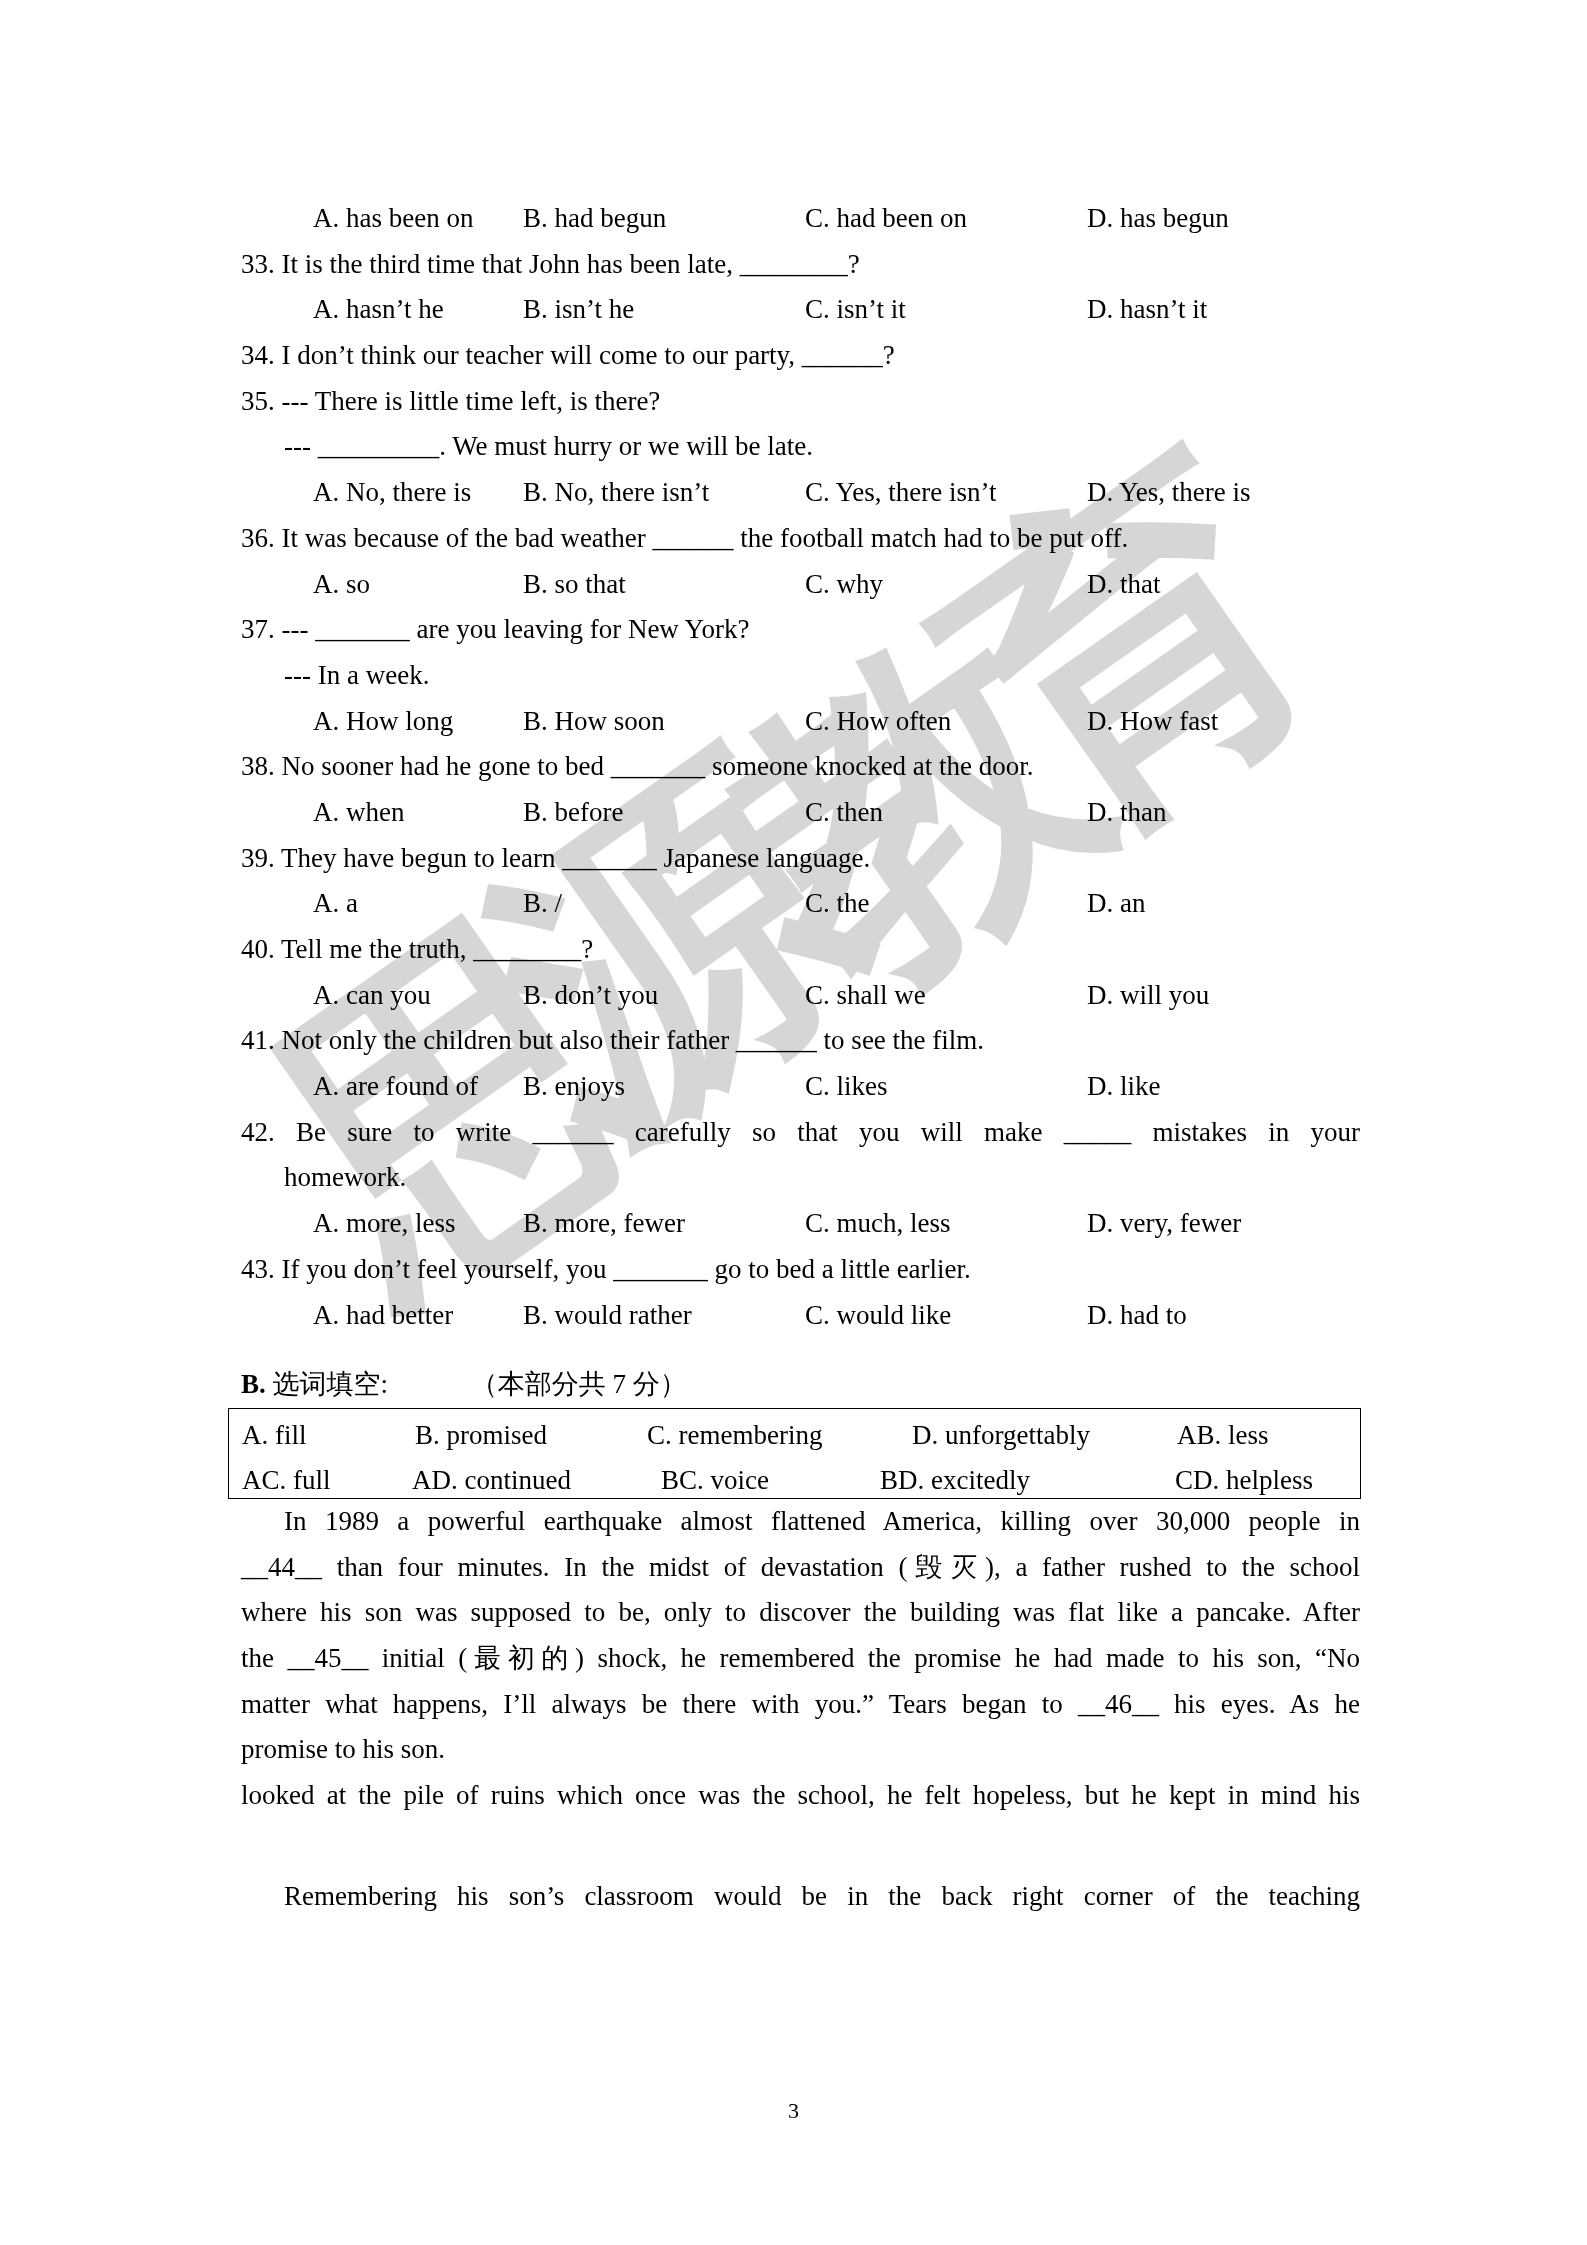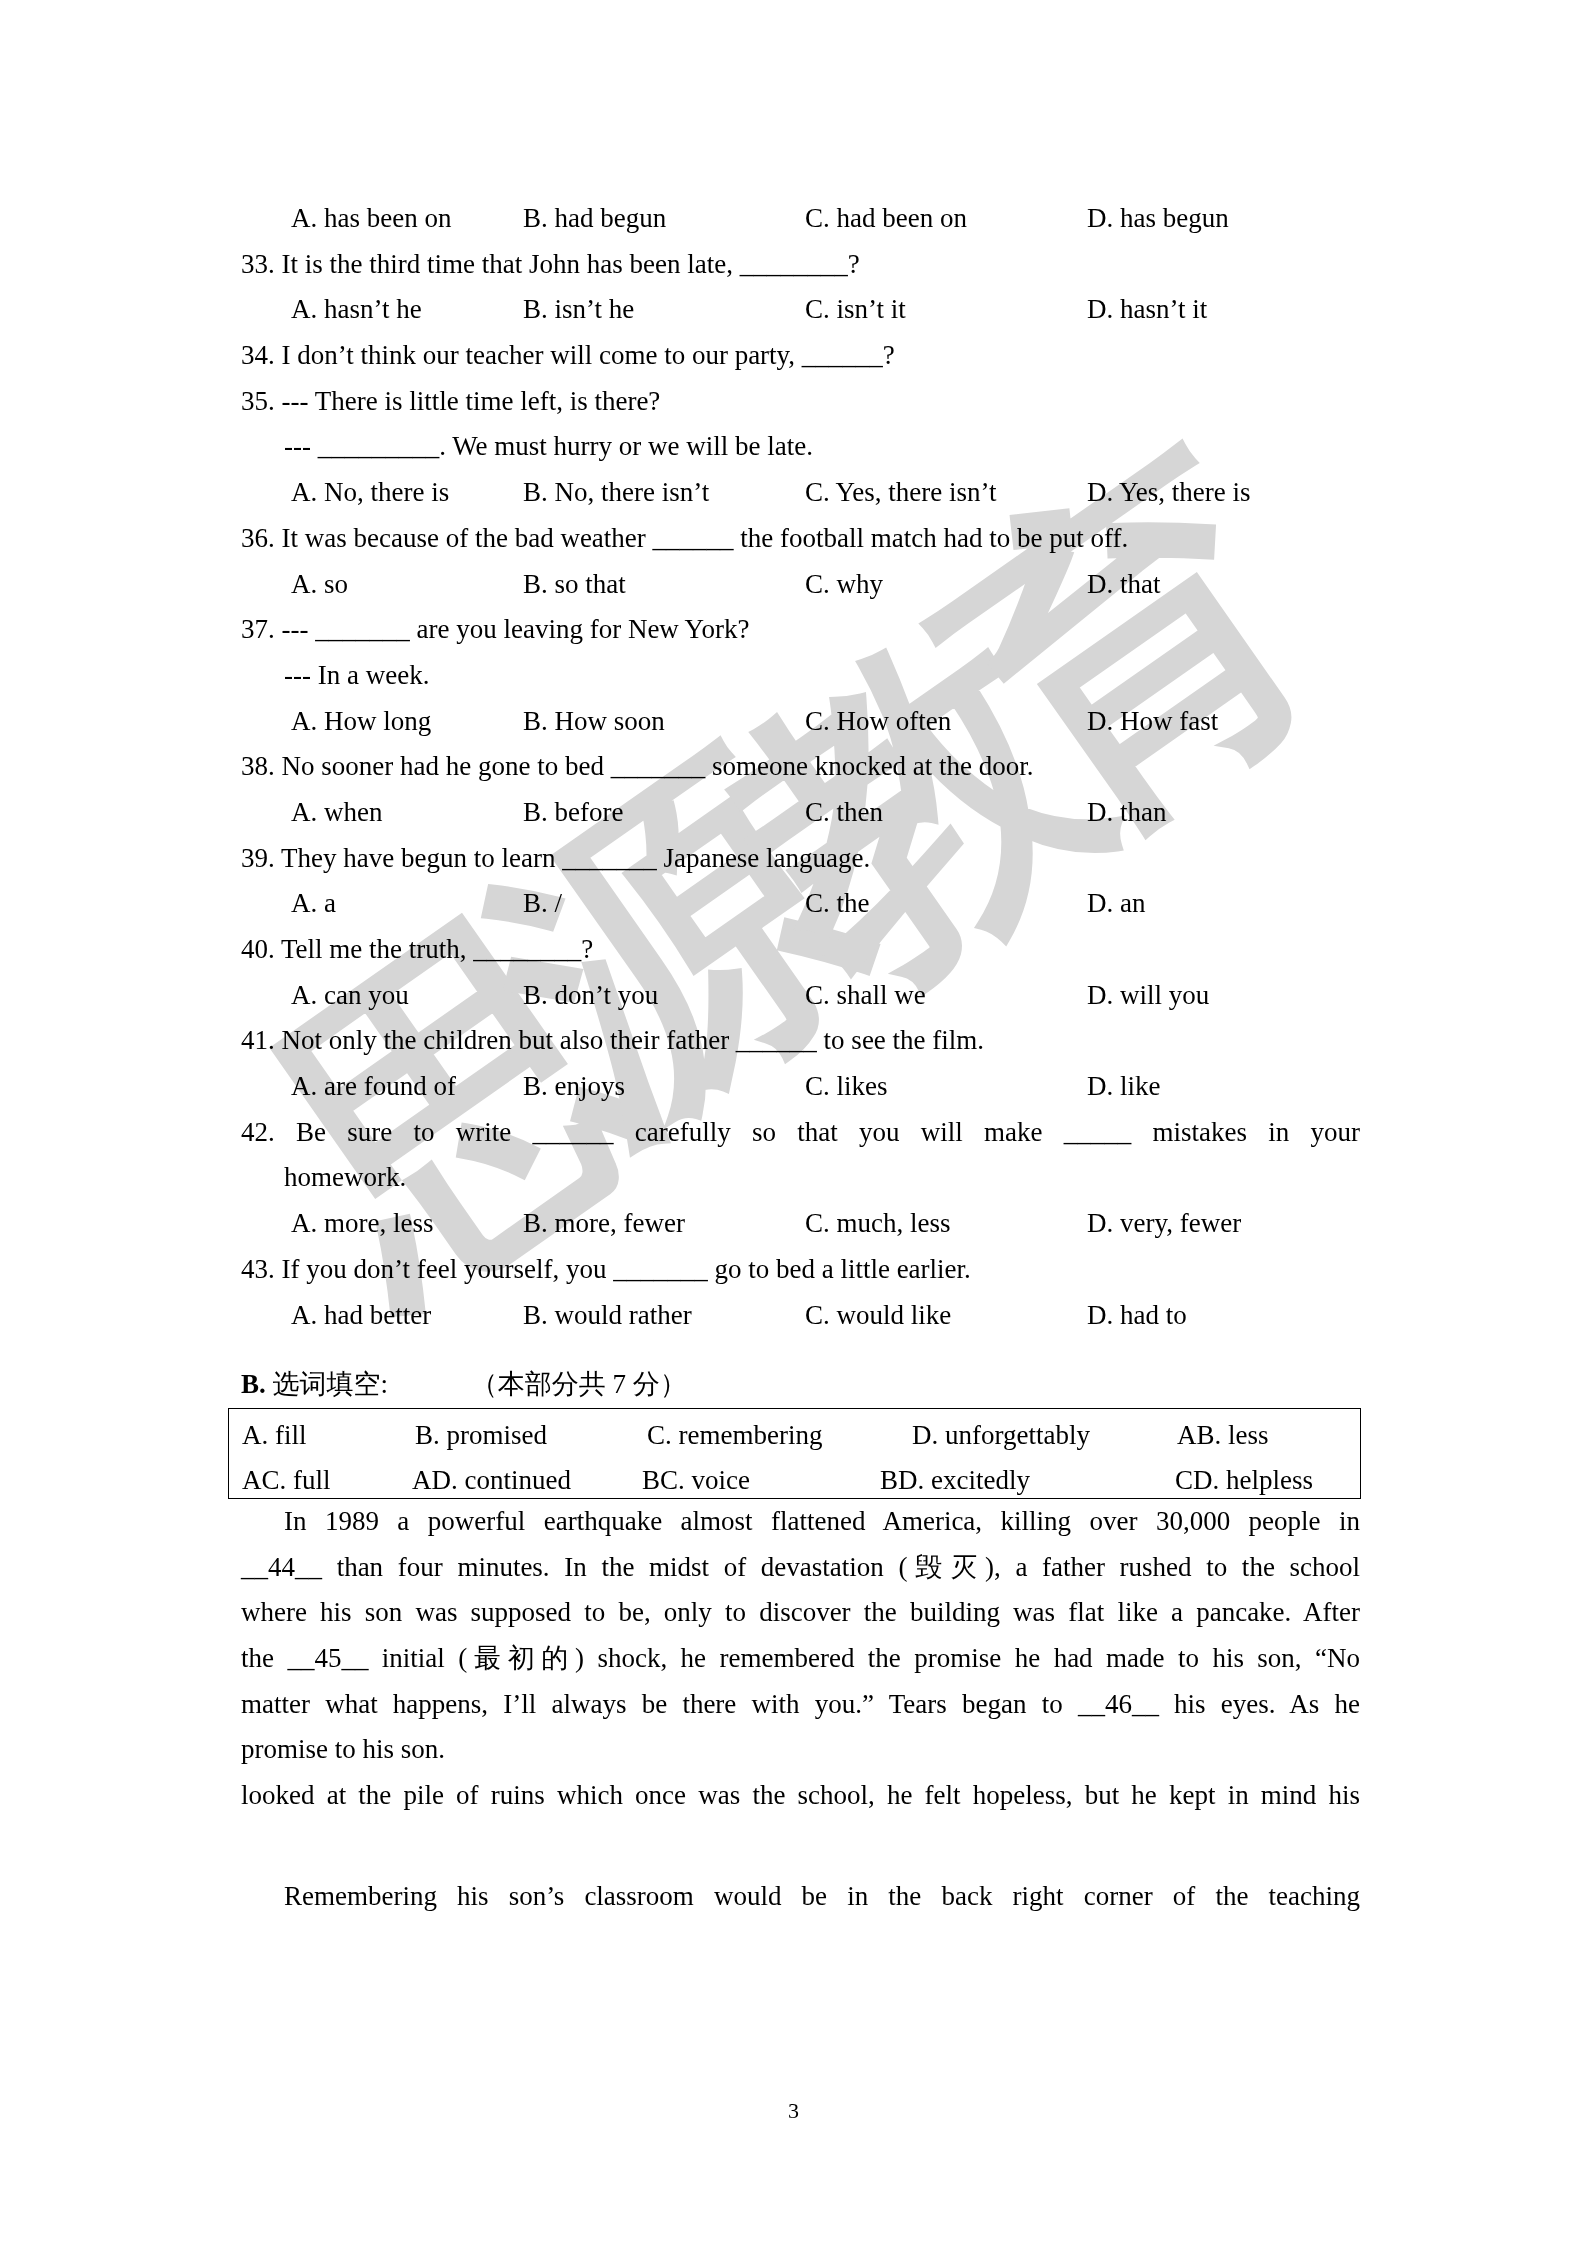--- a/index.html
+++ b/index.html
@@ -11,21 +11,21 @@
                     font-weight:bold; font-size:330px; line-height:1; }
   .wm1 { left:40px; top:380px; transform:rotate(-35deg); }
   .wm2 { left:260px; top:220px; transform:rotate(-35deg); }
   .wm3 { left:500px; top:80px; transform:rotate(-35deg); }
   .wm4 { left:720px; top:-80px; transform:rotate(-35deg); }
   .content { position:absolute; left:241px; top:196px; width:1119px; z-index:1;
              font-size:27px; line-height:45.7px; }
   .line { height:45.7px; white-space:nowrap; position:relative; }
   .opts { position:relative; height:45.7px; }
   .opts span { position:absolute; top:0; white-space:nowrap; }
-  .o0 { left:50px; } .o1 { left:282px; } .o2 { left:564px;text-align:center; } .o3 { left:846px; }
+  .o0 { left:72px; } .o1 { left:282px; } .o2 { left:564px;text-align:center; } .o3 { left:846px; }
   .indent { padding-left:43px; }
   .justify { text-align:justify; text-align-last:justify; white-space:normal; }
   .section-head { margin-top:24px; height:45.7px; white-space:nowrap; }
   .section-head b { font-weight:bold; }
   .section-head .score { margin-left:76px; }
   .wordbox { border:1.5px solid #000; margin-left:-13px; width:1131px; height:89px; position:relative; }
   .wordbox .row { position:absolute; left:0; height:45px; width:100%; }
   .wordbox .row span { position:absolute; top:4px; white-space:nowrap; }
   .para { text-align:justify; white-space:normal; }
   .para .p-line { height:45.7px; text-align:justify; text-align-last:justify; }
@@ -147,21 +147,21 @@
     <div class="row" style="top:0;">
       <span style="left:13px;">A. fill</span>
       <span style="left:186px;">B. promised</span>
       <span style="left:418px;">C. remembering</span>
       <span style="left:683px;">D. unforgettably</span>
       <span style="left:948px;">AB. less</span>
     </div>
     <div class="row" style="top:45px;">
       <span style="left:13px;">AC. full</span>
       <span style="left:183px;">AD. continued</span>
-      <span style="left:413px;">BC. voice</span>
+      <span style="left:432px;">BC. voice</span>
       <span style="left:651px;">BD. excitedly</span>
       <span style="left:946px;">CD. helpless</span>
     </div>
   </div>
 
   <div class="para">
     <div class="p-line indent">In 1989 a powerful earthquake almost flattened America, killing over 30,000 people in</div>
     <div class="p-line">__44__ than four minutes. In the midst of devastation (毁灭), a father rushed to the school</div>
     <div class="p-line">where his son was supposed to be, only to discover the building was flat like a pancake. After</div>
     <div class="p-line">the __45__ initial (最初的) shock, he remembered the promise he had made to his son, “No</div>

